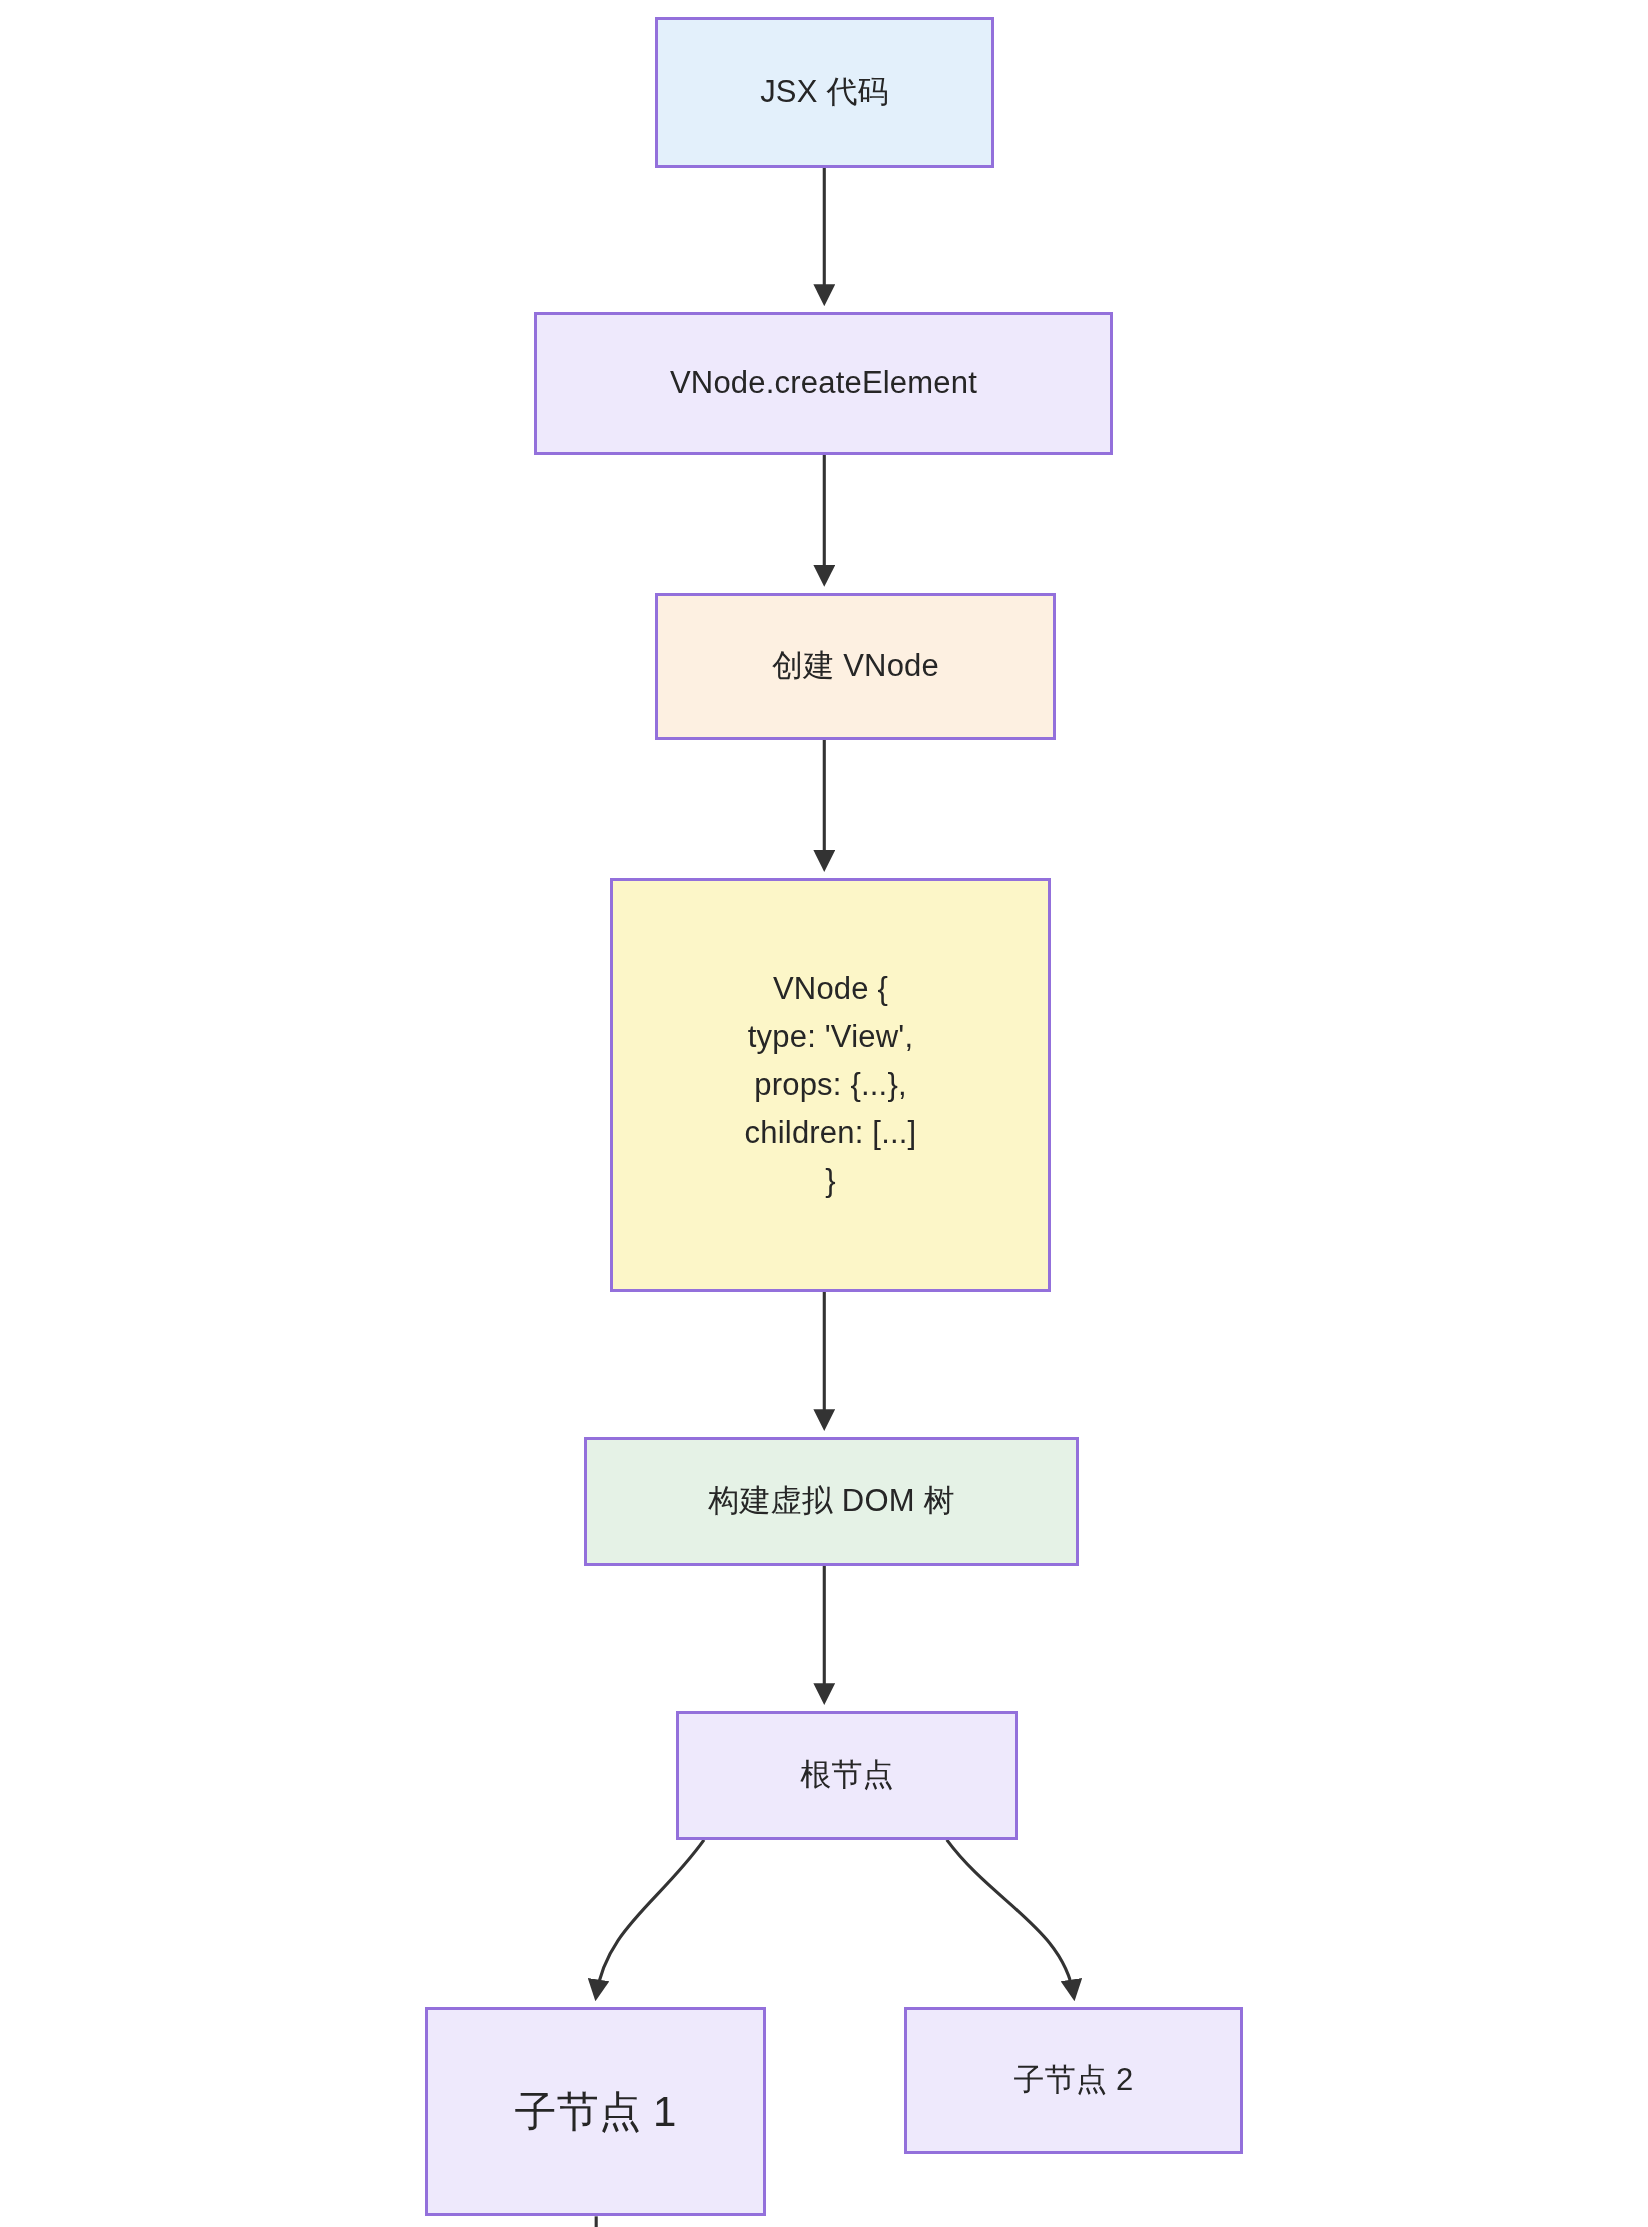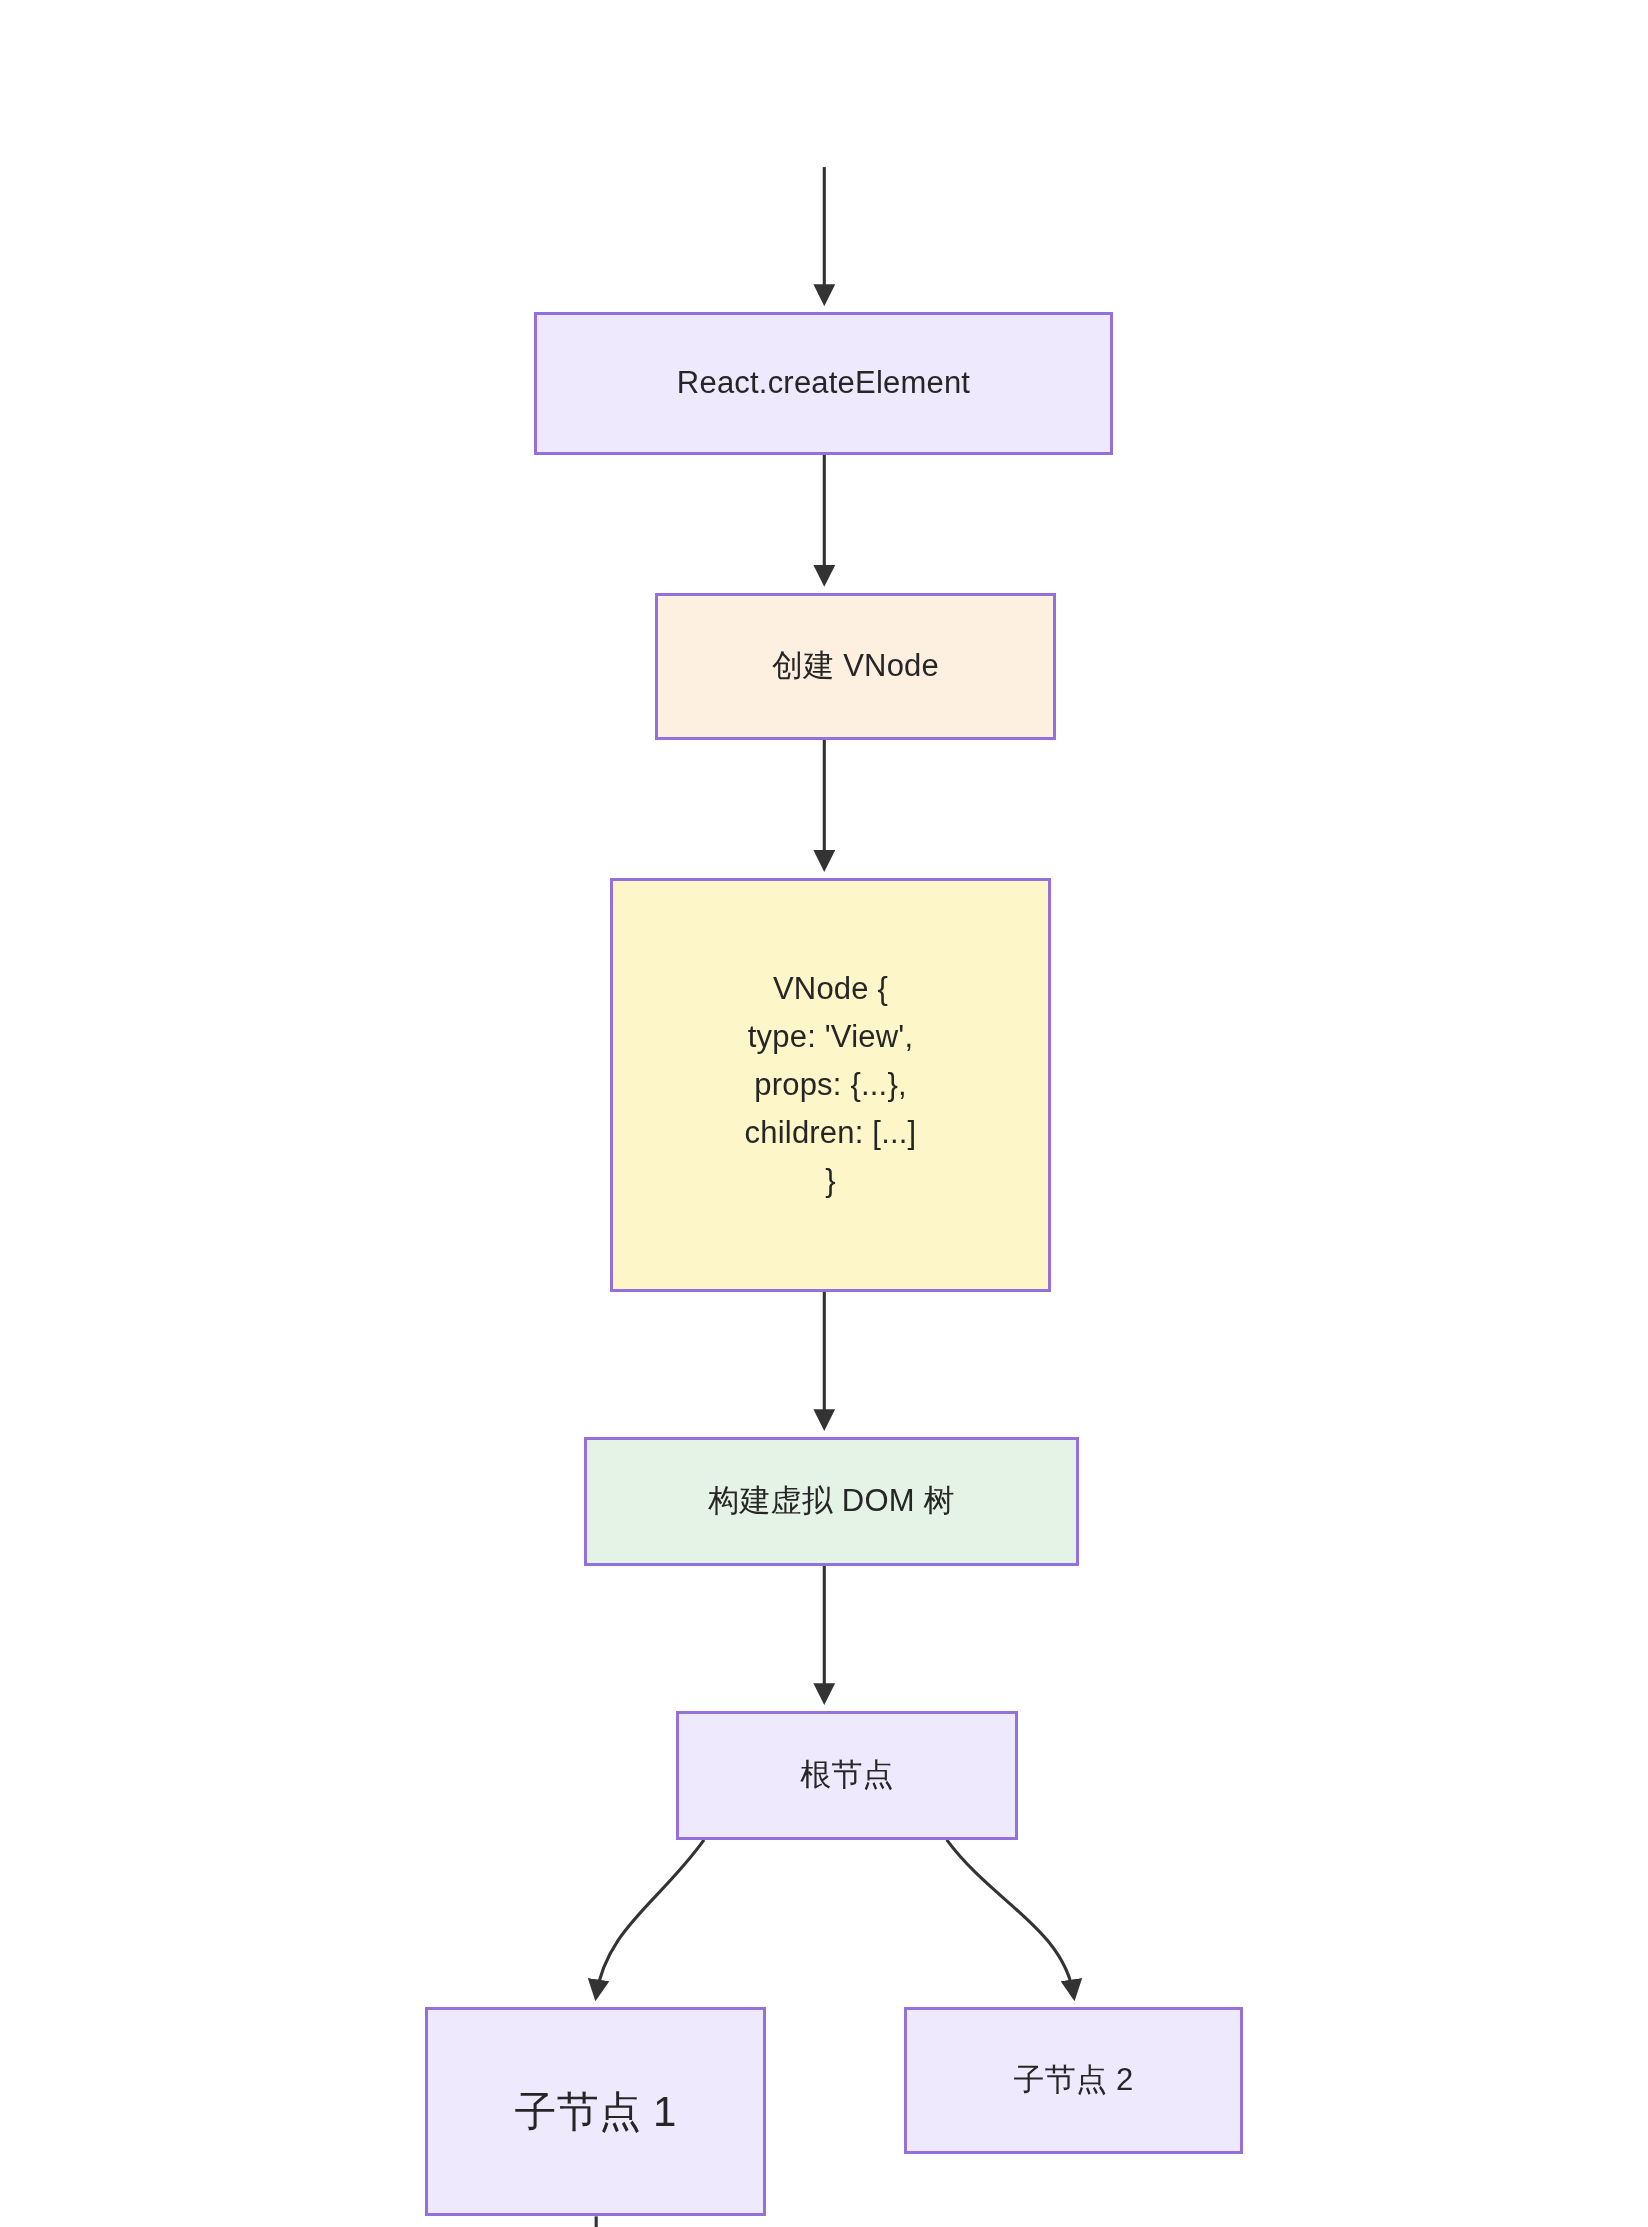--- a/index.html
+++ b/index.html
@@ -81,23 +81,26 @@
 
     <path d="M 1850 3515 L 1850 3815" stroke="#333333" stroke-width="7" fill="none" marker-end="url(#arrowhead)"></path>
 
     <path d="M 1580 4130 C 1480 4270 1360 4330 1338 4480" stroke="#333333" stroke-width="7" fill="none" marker-end="url(#arrowhead)"></path>
 
     <path d="M 2125 4130 C 2228 4270 2388 4330 2410 4480" stroke="#333333" stroke-width="7" fill="none" marker-end="url(#arrowhead)"></path>
 
     <path d="M 1338 4975 L 1338 5130" stroke="#333333" stroke-width="7" fill="none" marker-end="url(#arrowhead)"></path>
   </svg>
 
+  <div class="node fill-blue" id="n-jsx">
+    <span class="node-text">JSX 代码</span>
+  </div>
 
   <div class="node fill-lav" id="n-create">
-    <span class="node-text">React.createElement</span>
+    <span class="node-text">VNode.createElement</span>
   </div>
 
   <div class="node fill-peach" id="n-vnode">
     <span class="node-text">创建 VNode</span>
   </div>
 
   <div class="node fill-yellow" id="n-vnodeobj">
     <span class="node-text">VNode {
 type: 'View',
 props: {...},

